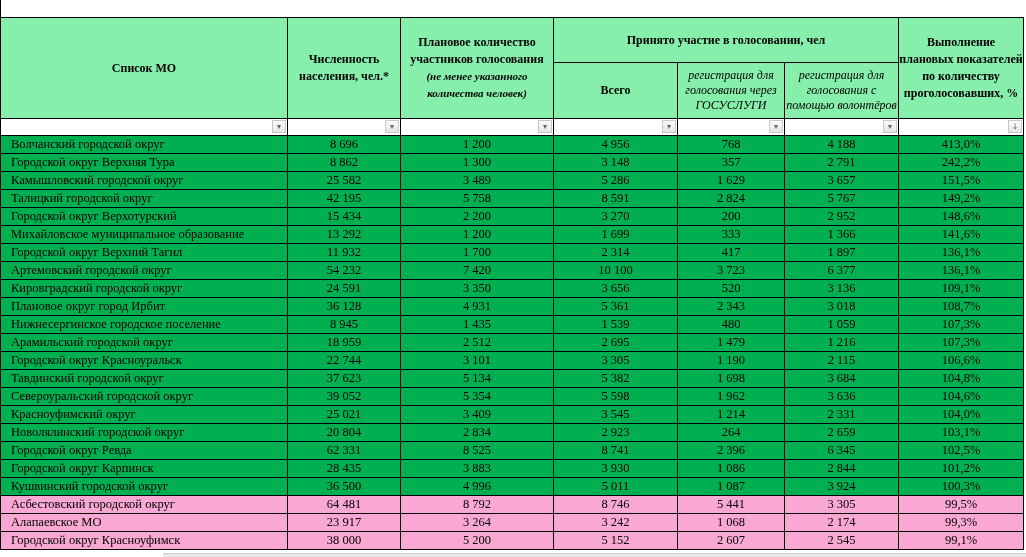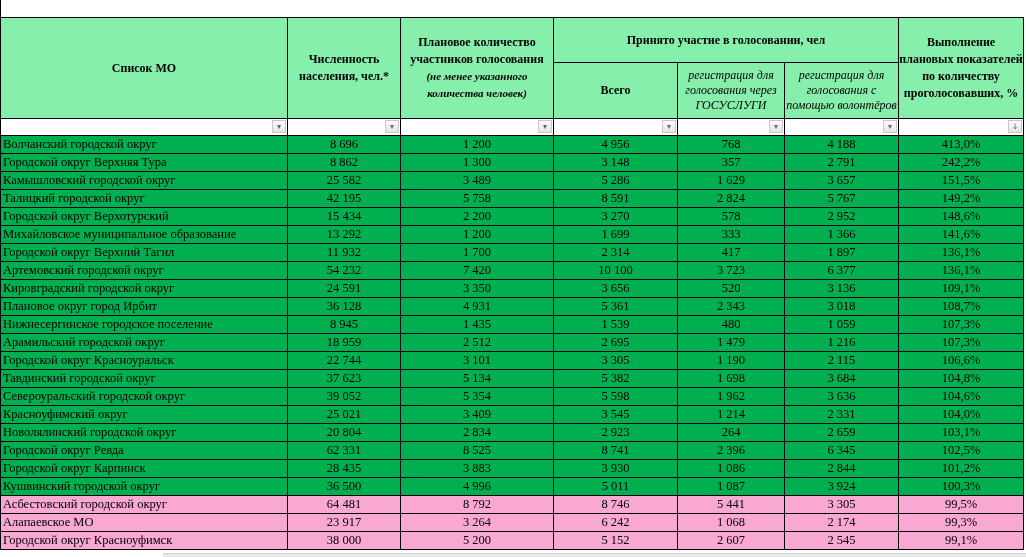--- a/index.html
+++ b/index.html
@@ -8,21 +8,21 @@
   table { position:absolute; left:0; top:17px; border-collapse:collapse; table-layout:fixed; width:1023px; }
   td, th { border:1px solid #000; padding:0; overflow:hidden; white-space:nowrap; }
   th { font-weight:bold; font-size:12px; line-height:17px; text-align:center; vertical-align:middle; background:#86efac; white-space:normal; }
   .sub-it { font-style:italic; font-weight:bold; font-size:11px; line-height:17px; display:block; }
   .sub-small { font-style:italic; font-weight:normal; font-size:12px; line-height:15px; }
   tr.hdr1 th { height:44px; }
   tr.hdr2 th { height:55px; }
   tr.filter td { height:16px; background:#fff; position:relative; }
   .fbtn { position:absolute; right:1px; top:1px; width:14px; height:13px; border:1px solid #c8c8c8; background:linear-gradient(#fafafa,#e6e6e6); box-sizing:border-box; font-size:8px; line-height:12px; text-align:center; color:#666; font-family:"DejaVu Sans", sans-serif; }
   tr.row td { height:17px; font-size:12.5px; line-height:17px; text-align:center; }
-  tr.row td.name { text-align:left; padding-left:2px; }
+  tr.row td.name { text-align:left; padding-left:10px; }
   tr.row.dark td { background:#00b050; }
   tr.row.light td { background:#f9a8d4; }
   .scrollstrip { position:absolute; left:0; top:553px; width:1026px; height:4px; background:#fff; }
   .scrollthumb { position:absolute; left:163px; top:553px; width:863px; height:4px; background:#e8e8e8; border-top:1px solid #d0d0d0; box-sizing:border-box; }
 </style>
 </head>
 <body>
 
 <div class="topblank"></div>
 
@@ -111,21 +111,21 @@
         <td>8 591</td>
         <td>2 824</td>
         <td>5 767</td>
         <td>149,2%</td>
       </tr>
       <tr class="row dark">
         <td class="name">Городской округ Верхотурский</td>
         <td>15 434</td>
         <td>2 200</td>
         <td>3 270</td>
-        <td>578</td>
+        <td>200</td>
         <td>2 952</td>
         <td>148,6%</td>
       </tr>
       <tr class="row dark">
         <td class="name">Михайловское муниципальное образование</td>
         <td>13 292</td>
         <td>1 200</td>
         <td>1 699</td>
         <td>333</td>
         <td>1 366</td>
@@ -263,21 +263,21 @@
         <td>8 792</td>
         <td>8 746</td>
         <td>5 441</td>
         <td>3 305</td>
         <td>99,5%</td>
       </tr>
       <tr class="row light">
         <td class="name">Алапаевское МО</td>
         <td>23 917</td>
         <td>3 264</td>
-        <td>6 242</td>
+        <td>3 242</td>
         <td>1 068</td>
         <td>2 174</td>
         <td>99,3%</td>
       </tr>
       <tr class="row light">
         <td class="name">Городской округ Красноуфимск</td>
         <td>38 000</td>
         <td>5 200</td>
         <td>5 152</td>
         <td>2 607</td>

